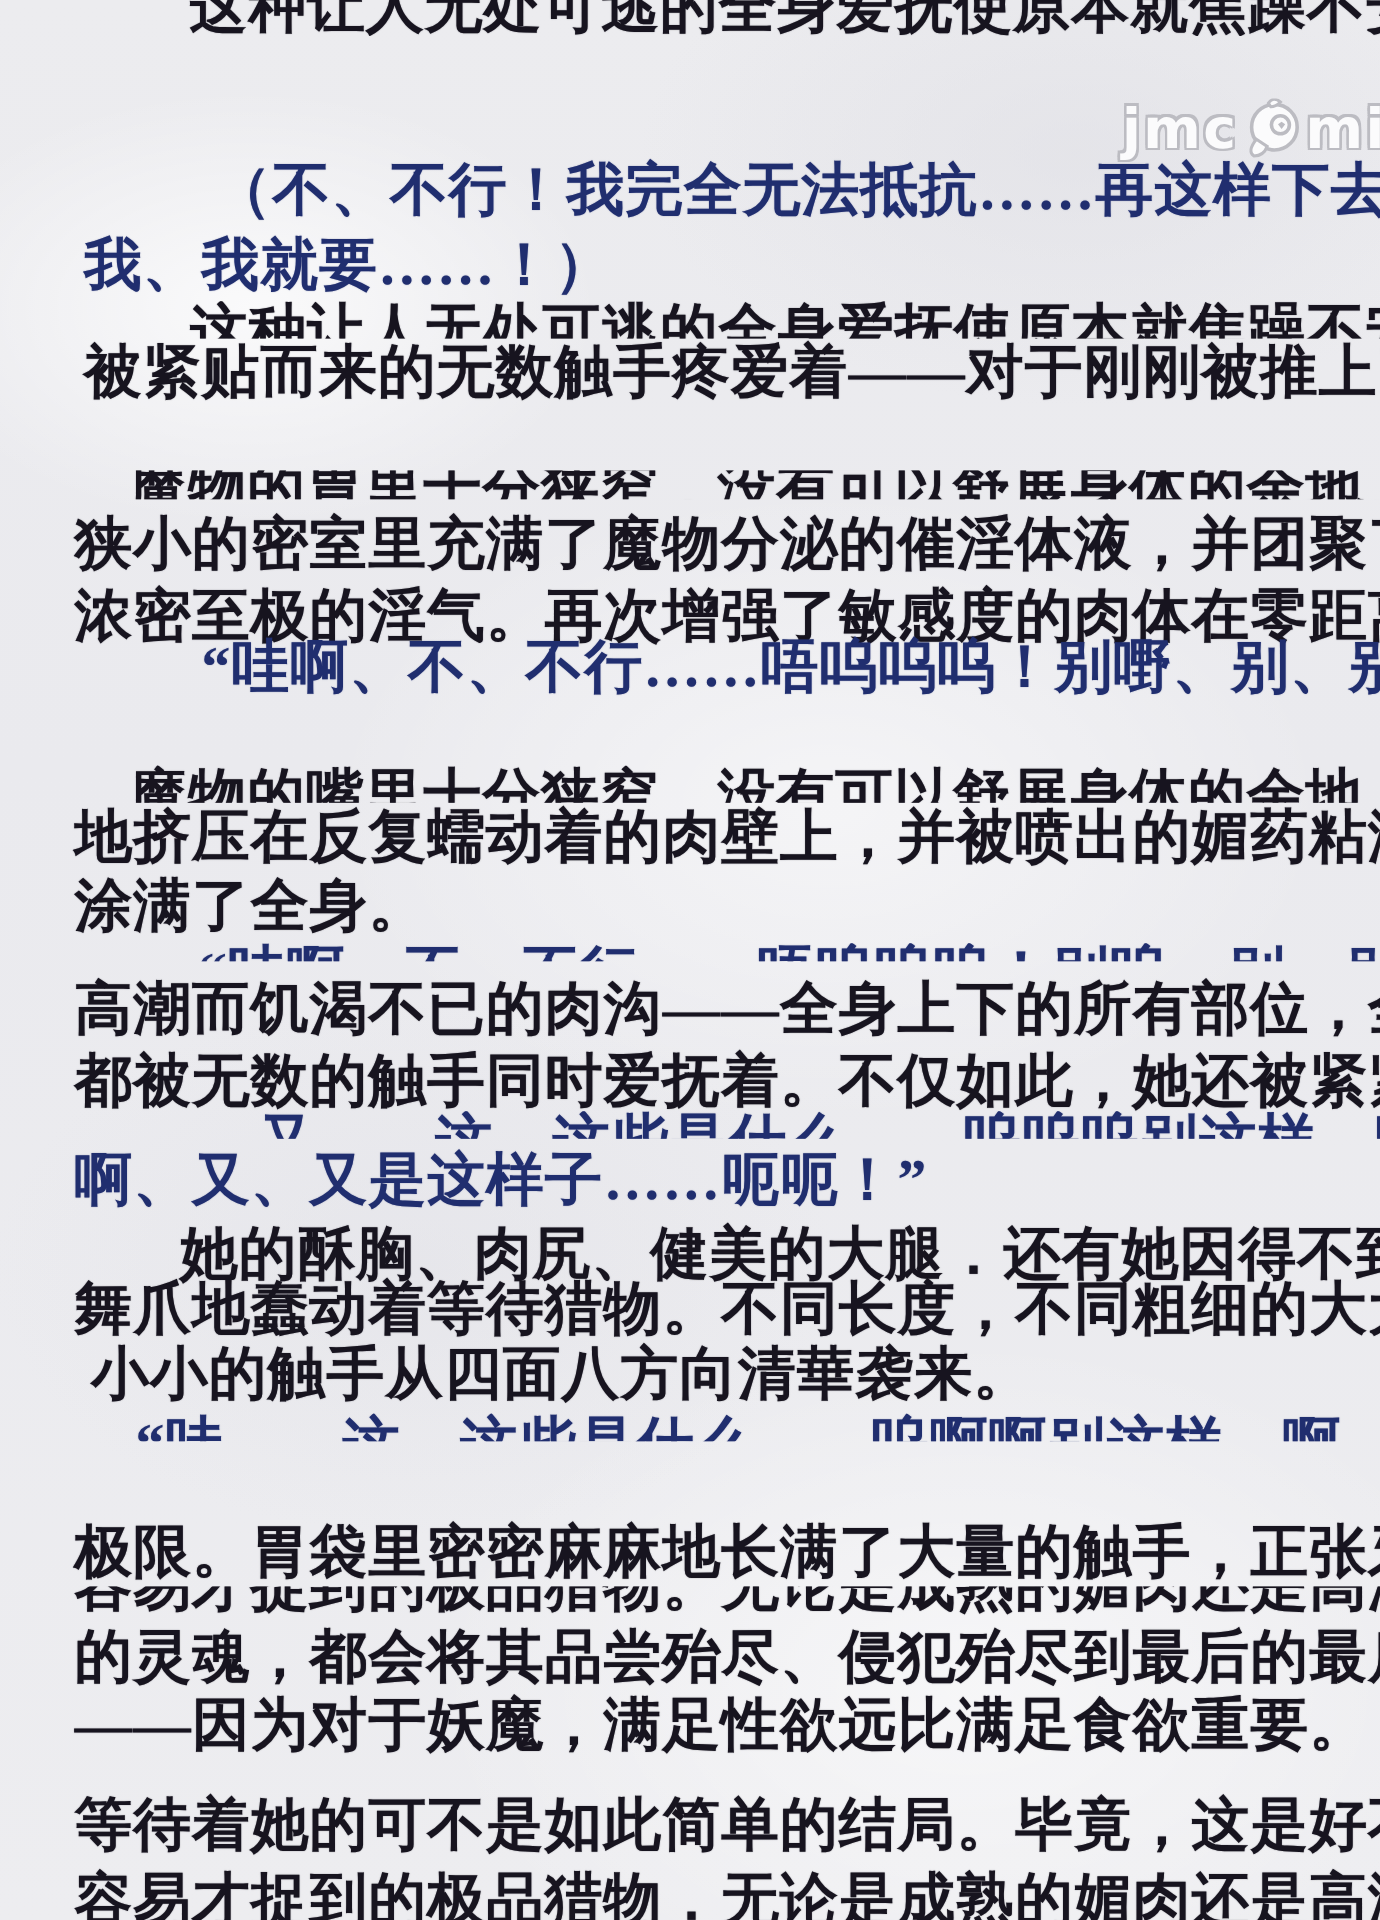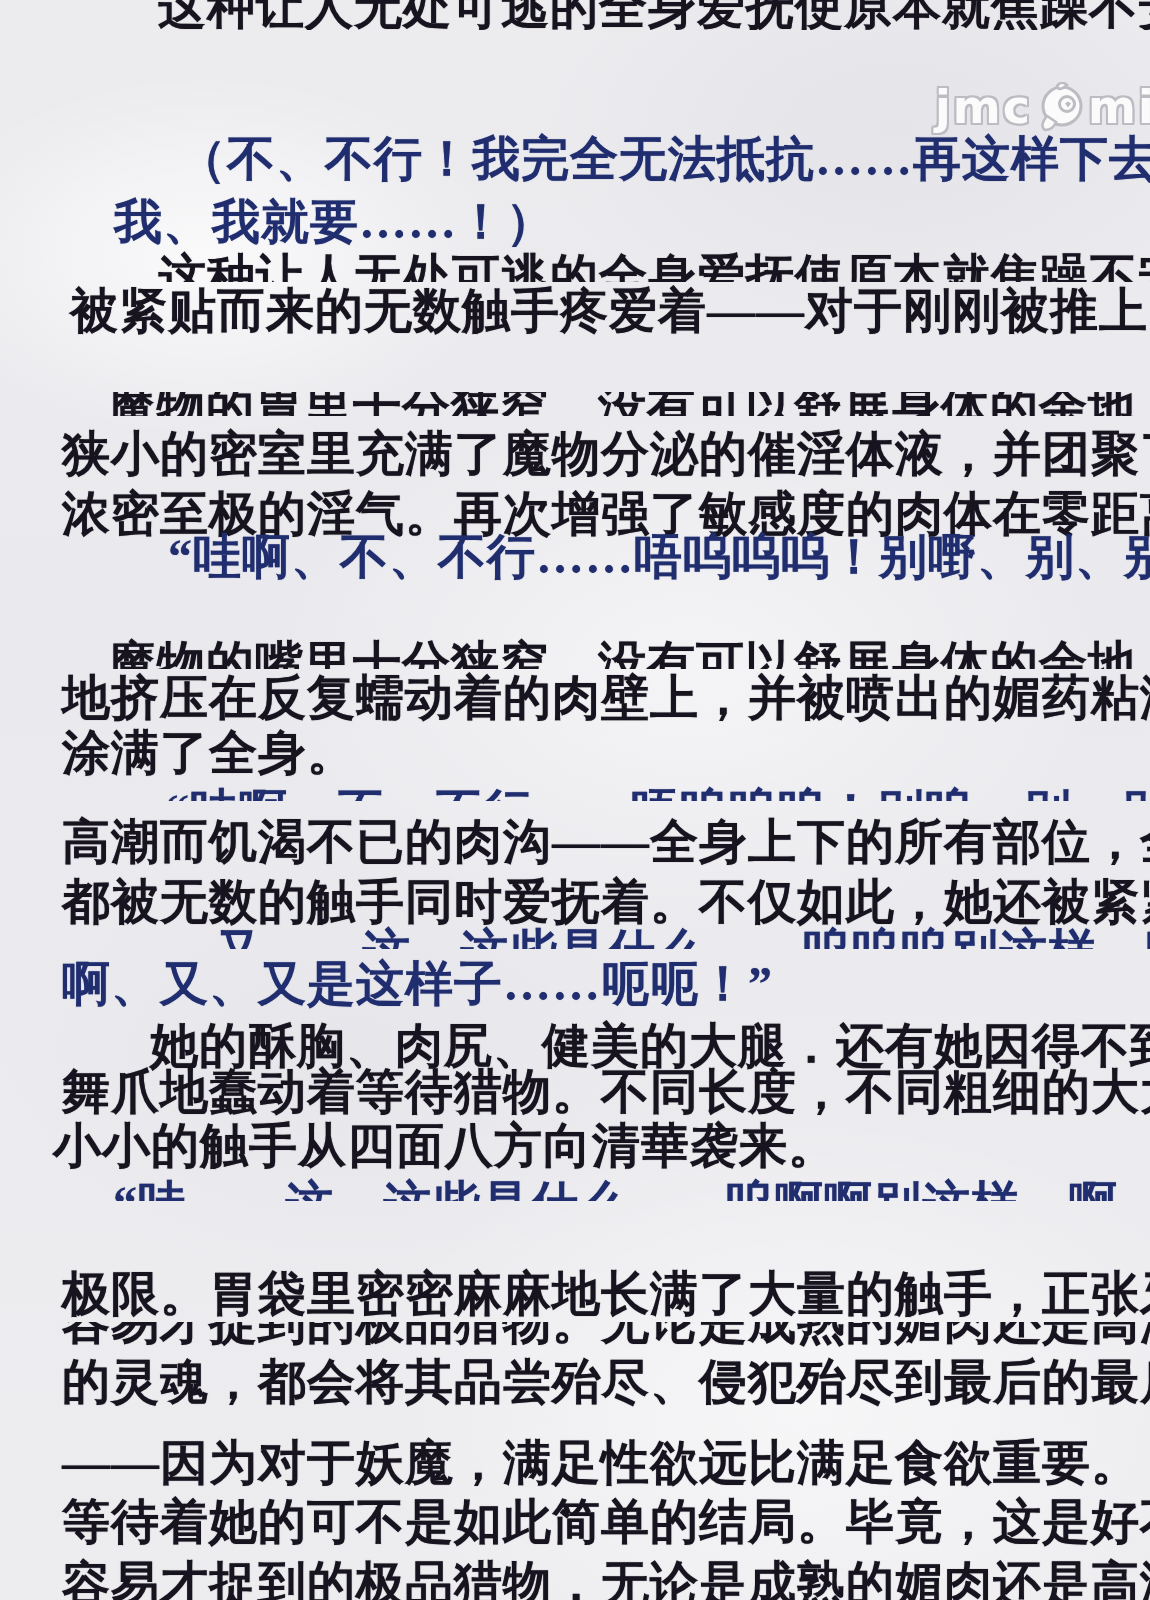--- a/index.html
+++ b/index.html
@@ -64,21 +64,21 @@
       <circle cx="29" cy="24" r="19" fill="#fbfbfc" stroke="#bcbcc2" stroke-width="3"></circle>
       <path d="M14 34 Q6 44 12 48 Q20 48 23 40 Z" fill="#fbfbfc" stroke="#bcbcc2" stroke-width="2.5"></path>
       <path d="M24 4 Q28 -2 34 3 Q30 7 26 7 Z" fill="#fbfbfc" stroke="#bcbcc2" stroke-width="2.5"></path>
       <circle cx="34" cy="22" r="7.5" fill="none" stroke="#bcbcc2" stroke-width="3"></circle>
       <path d="M32 21.5 l3 -2 l3 2 l-3 4 Z" fill="#bcbcc2"></path>
     </svg>
     <span>mic</span>
   </div>
 
   <div class="line dlg" style="top:133px;left:178px;">（不、不行！我完全无法抵抗……再这样下去、</div>
-  <div class="line dlg" style="top:196px;left:70px;margin-left:44px;">我、我就要……！）</div>
+  <div class="line dlg" style="top:196px;left:70px;">我、我就要……！）</div>
 
   <div class="clip" style="top:251px;height:31px;">
     <div class="line" style="left:158px;">这种让人无处可逃的全身爱抚使原本就焦躁不安</div>
   </div>
 
   <div class="line" style="top:285px;left:70px;">被紧贴而来的无数触手疼爱着——对于刚刚被推上了</div>
 
   <div class="clip" style="top:392px;height:24px;">
     <div class="line" style="left:108px;margin-top:-10px;">魔物的胃里十分狭窄，没有可以舒展身体的余地。</div>
   </div>
@@ -86,47 +86,47 @@
   <div class="line" style="top:428px;left:62px;">狭小的密室里充满了魔物分泌的催淫体液，并团聚了</div>
   <div class="line" style="top:488px;left:62px;">浓密至极的淫气。再次增强了敏感度的肉体在零距离</div>
 
   <div class="line dlg" style="top:531px;left:168px;">“哇啊、不、不行……唔呜呜呜！别嘢、别、别</div>
 
   <div class="clip" style="top:638px;height:31px;">
     <div class="line" style="left:108px;">魔物的嘴里十分狭窄，没有可以舒展身体的余地．</div>
   </div>
 
   <div class="line" style="top:672px;left:62px;">地挤压在反复蠕动着的肉壁上，并被喷出的媚药粘液</div>
-  <div class="line" style="top:730px;left:62px;font-family:Liberation Mono, monospace;">涂满了全身。</div>
+  <div class="line" style="top:730px;left:62px;">涂满了全身。</div>
 
   <div class="clip" style="top:786px;height:15px;">
     <div class="line dlg" style="left:165px;">“哇啊、不、不行……唔呜呜呜！别呜、别、别</div>
   </div>
 
   <div class="line" style="top:816px;left:62px;">高潮而饥渴不已的肉沟——全身上下的所有部位，全</div>
   <div class="line" style="top:876px;left:62px;">都被无数的触手同时爱抚着。不仅如此，她还被紧紧</div>
 
   <div class="clip" style="top:926px;height:23px;">
     <div class="line dlg" style="left:215px;">又……这、这些是什么……呜呜呜别这样，呜</div>
   </div>
 
   <div class="line dlg" style="top:958px;left:62px;text-align:right;">啊、又、又是这样子……呃呃！”</div>
 
   <div class="line" style="top:1020px;left:150px;">她的酥胸、肉尻、健美的大腿．还有她因得不到</div>
   <div class="line" style="top:1066px;left:62px;">舞爪地蠢动着等待猎物。不同长度，不同粗细的大大</div>
-  <div class="line" style="top:1120px;left:53px;">小小的触手从四面八方向清華袭来。</div>
+  <div class="line" style="top:1120px;left:76px;">小小的触手从四面八方向清華袭来。</div>
 
   <div class="clip" style="top:1178px;height:23px;">
     <div class="line dlg" style="left:113px;">“哇……这、这些是什么……呜啊啊别这样，啊</div>
   </div>
 
   <div class="line" style="top:1268px;left:62px;">极限。胃袋里密密麻麻地长满了大量的触手，正张牙</div>
 
   <div class="clip" style="top:1322px;height:26px;">
     <div class="line" style="left:62px;margin-top:-26px;">容易才捉到的极品猎物。无论是成熟的媚肉还是高洁</div>
   </div>
 
   <div class="line" style="top:1356px;left:62px;">的灵魂，都会将其品尝殆尽、侵犯殆尽到最后的最后</div>
-  <div class="line" style="top:1412px;left:62px;margin-top:25px;">——因为对于妖魔，满足性欲远比满足食欲重要。</div>
+  <div class="line" style="top:1412px;left:62px;">——因为对于妖魔，满足性欲远比满足食欲重要。</div>
   <div class="line" style="top:1496px;left:62px;">等待着她的可不是如此简单的结局。毕竟，这是好不</div>
   <div class="line" style="top:1558px;left:62px;">容易才捉到的极品猎物．无论是成熟的媚肉还是高洁</div>
 
 </div>
 
 </body></html>

